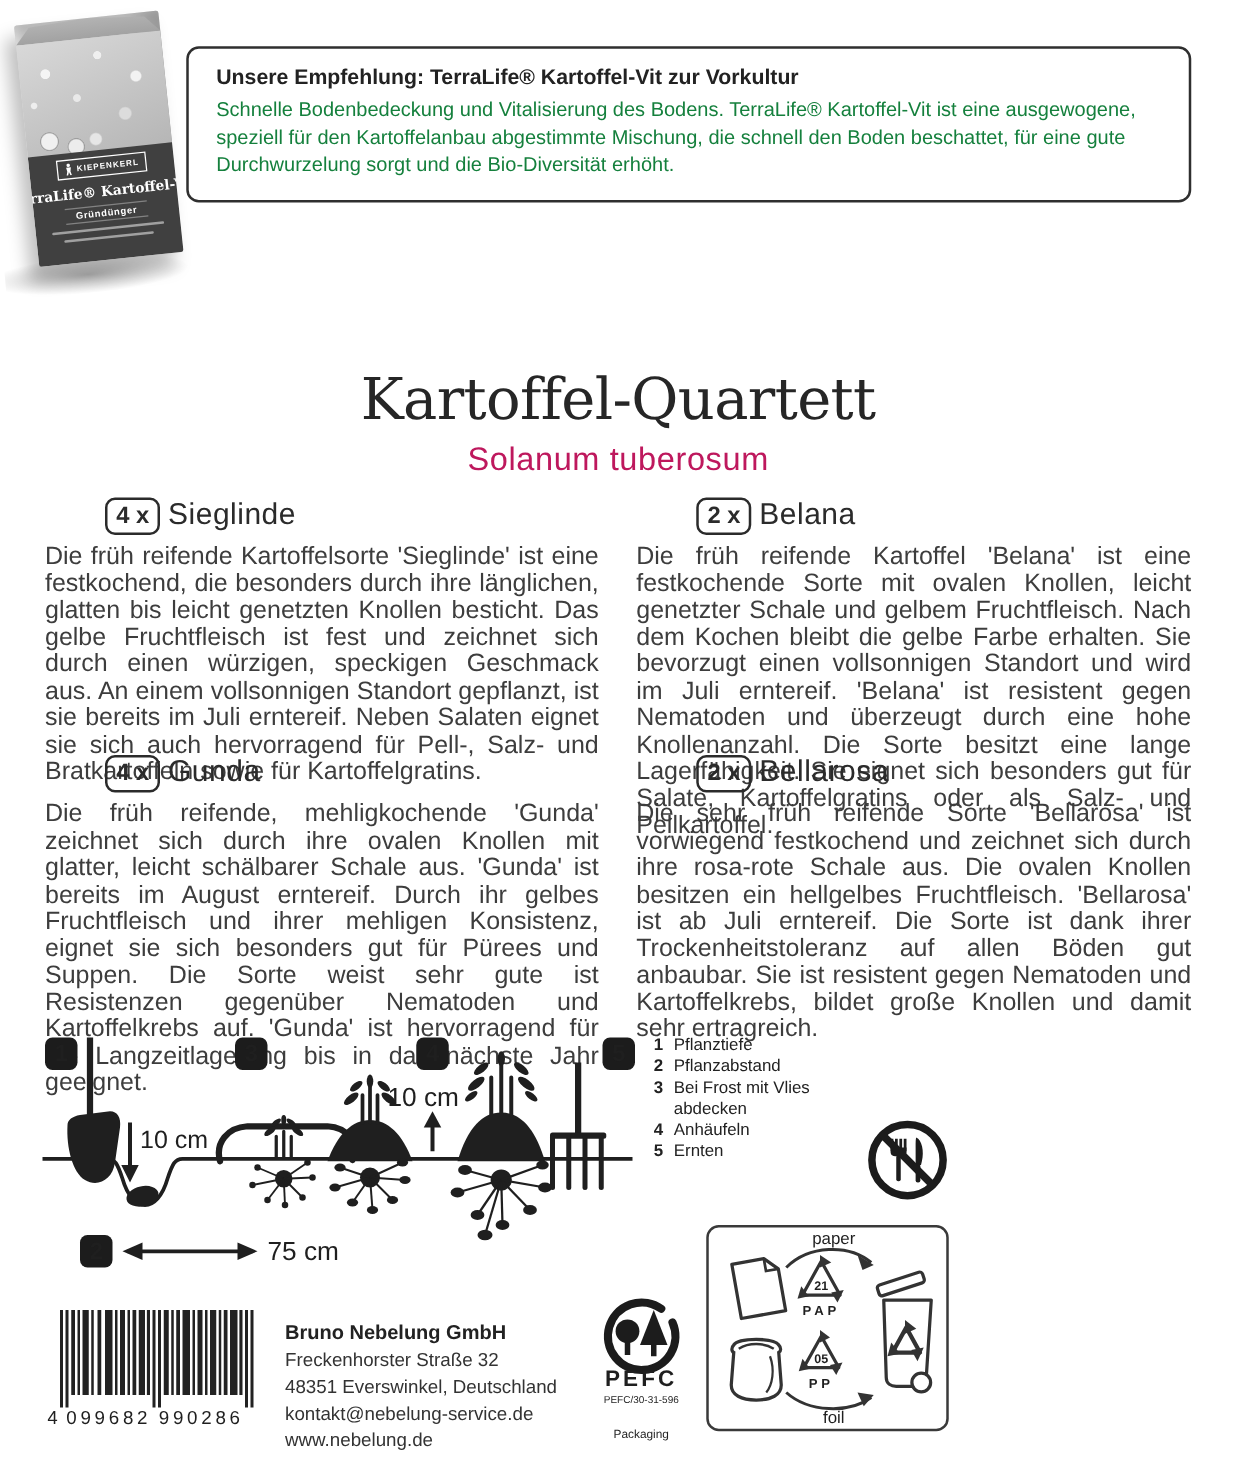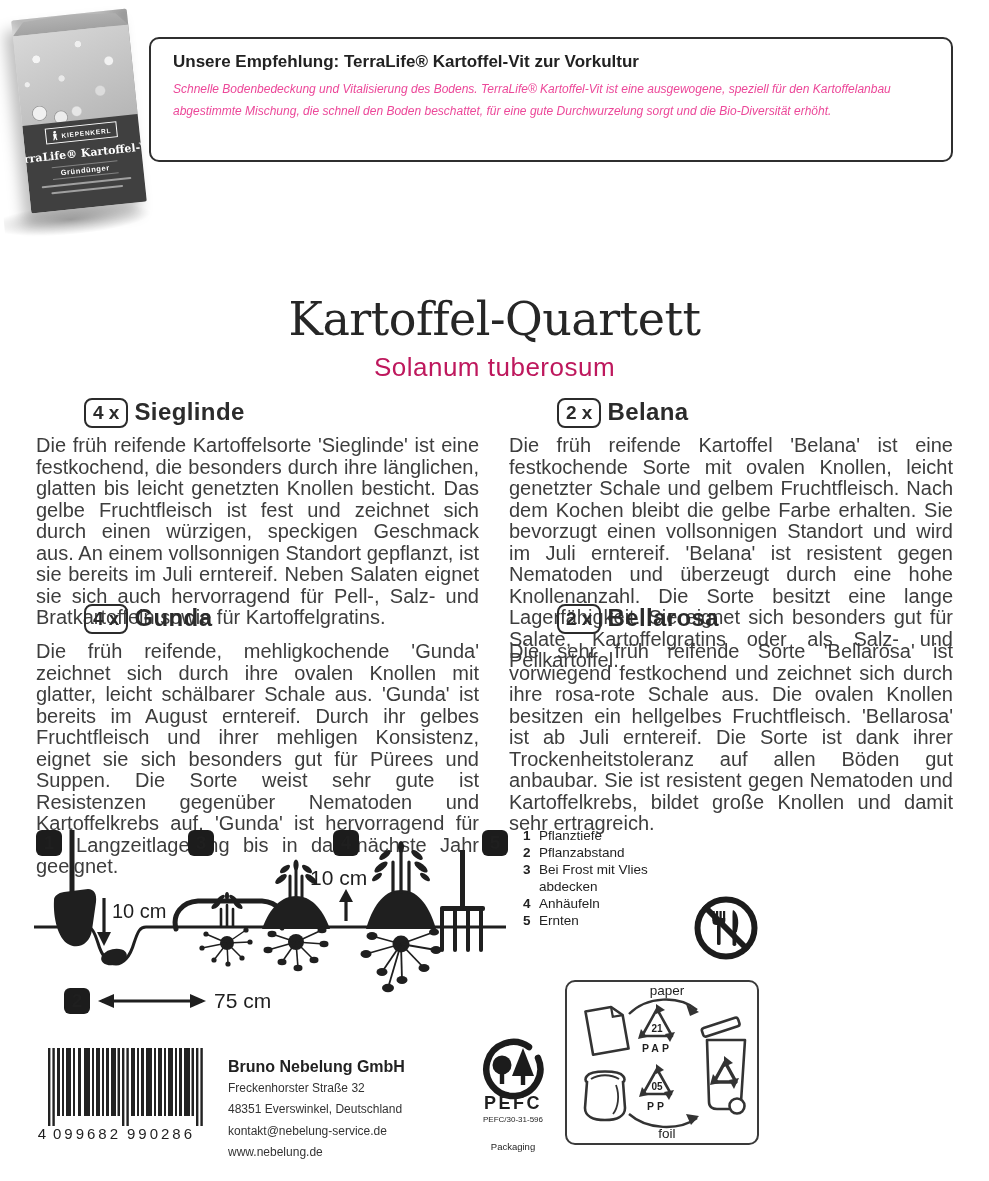--- a/index.html
+++ b/index.html
@@ -38,45 +38,45 @@
       margin-top:6px;text-align:center;white-space:nowrap;}
   .pkg-sub{color:#fff;font-size:7.5px;font-weight:bold;margin-top:4px;letter-spacing:.6px;
       border-top:1px solid rgba(255,255,255,.35);border-bottom:1px solid rgba(255,255,255,.35);
       padding:1px 8px;}
   .pkg-fine{height:2px;background:rgba(255,255,255,.5);margin-top:5px;border-radius:1px;}
 
   
   .rec-box{left:149px;top:37px;width:804px;height:125px;border:2.2px solid #2f2f2f;
       border-radius:10px;box-sizing:border-box;padding:13px 20px 0 22px;}
   .rec-title{font-size:17px;font-weight:bold;color:#222;margin-bottom:6px;}
-  .rec-body{font-size:12px;line-height:22px;color:#ec4899;font-style:italic;}
+  .rec-body{font-size:16px;line-height:22px;color:#15803d;}
 
   
   .main-title{left:0;right:0;top:292px;text-align:center;font-family:"DejaVu Serif",serif;
       font-weight:normal;font-size:46px;color:#262626;letter-spacing:-.5px;}
   .latin{left:0;right:0;top:352px;text-align:center;font-size:26px;color:#be185d;letter-spacing:.5px;}
 
   
   .variety{width:443px;}
   .v-head{display:flex;align-items:flex-start;gap:6px;margin-left:48px;}
   .v-count{border:2.5px solid #2b2b2b;border-radius:8px;padding:0 7px;font-weight:bold;
       font-size:19px;line-height:26px;color:#2b2b2b;white-space:nowrap;}
-  .v-name{font-size:24px;font-weight:bold;color:#2b2b2b;letter-spacing:.4px;}
+  .v-name{font-size:24px;font-weight:normal;color:#2b2b2b;letter-spacing:.4px;}
   .v-desc{margin-top:7px;font-size:20px;line-height:21.5px;color:#3d3d3d;text-align:justify;}
 
   
   .legend{left:523px;top:827px;width:132px;}
   .legend-row{display:flex;gap:6px;font-size:13.5px;line-height:17px;color:#222;}
   .legend-num{font-weight:bold;min-width:10px;}
   .legend-txt{width:112px;}
 
   
   .company{left:228px;top:1056px;}
   .co-name{font-weight:bold;font-size:16px;line-height:21.5px;color:#222;}
-  .co-line{font-size:12px;line-height:21.5px;color:#333;}
+  .co-line{font-size:15px;line-height:21.5px;color:#333;}
   .recycle-panel{left:565px;top:980px;width:194px;height:165px;border:2.2px solid #3a3a3a;
       border-radius:10px;box-sizing:border-box;}
   svg{font-family:"Liberation Sans",sans-serif;}
   svg text{fill:#1f1f1f;}
 </style>
 </head>
 <body>
 
 <div id="page">
 

